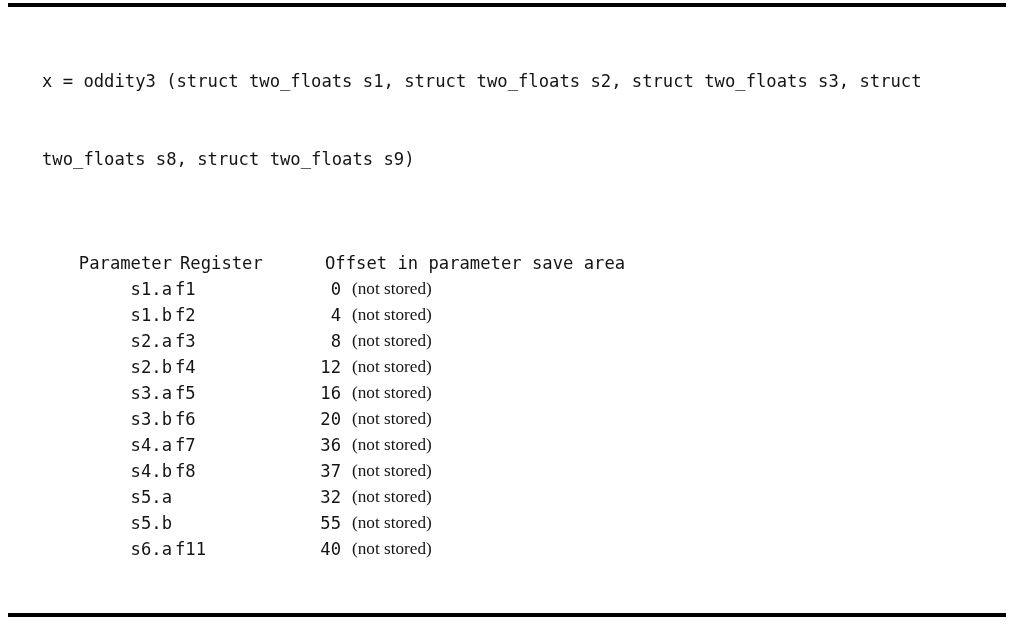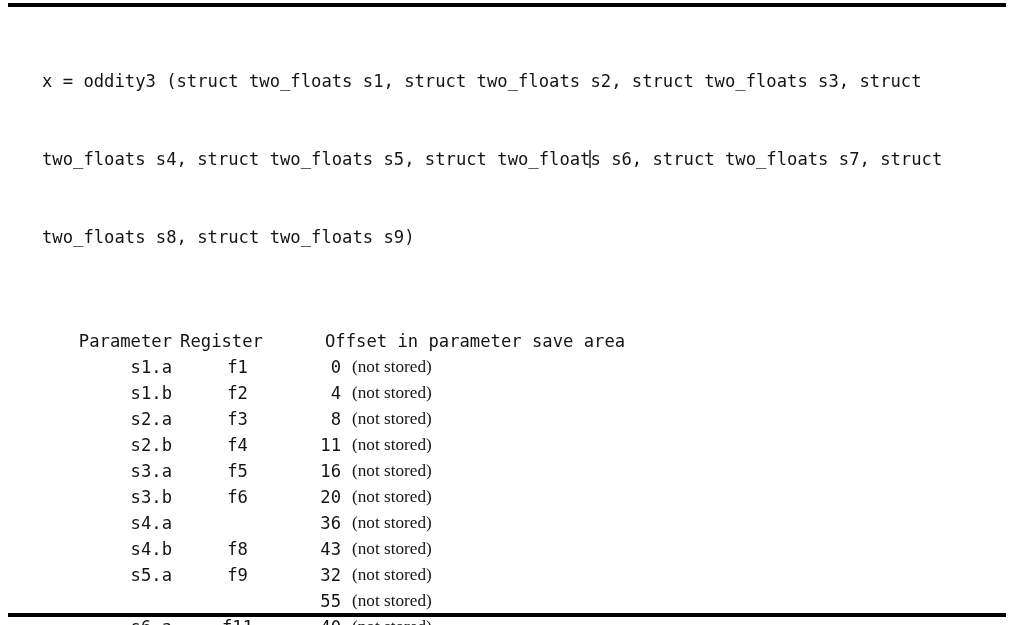--- a/index.html
+++ b/index.html
@@ -76,72 +76,71 @@
     left: 0;
     top: 0;
     width: 130px;
     text-align: right;
   }
   .col-reg {
     position: absolute;
     left: 133px;
     top: 0;
     width: 125px;
-    text-align: center;
+    text-align: left;
   }
   .col-off {
     position: absolute;
     left: 273px;
     top: 0;
     width: 26px;
     text-align: right;
   }
   .col-note {
     position: absolute;
     left: 310px;
     top: 0;
     text-align: left;
     white-space: pre;
     font-family: Liberation Serif, serif;
   }
-  .thead .col-reg { text-align: center; left: 117px; }
+  .thead .col-reg { text-align: left; left: 138px; }
   .thead .col-off { text-align: left; width: auto; left: 283px; }
 </style>
 </head>
 <body>
 
 <div class="figure">
 
   <div class="rule rule-top"></div>
 
   <div class="content">
 
     <div class="signature">
       <span class="line">x = oddity3 (struct two_floats s1, struct two_floats s2, struct two_floats s3, struct</span>
-      <span class="line"><span>two_floats s4, struct two_floats s5, struct two_float</span><span class="caret"></span><span>s s6, struct two_floats s7, struct</span></span>
       <span class="line">two_floats s8, struct two_floats s9)</span>
     </div>
 
     <div class="table">
       <div class="trow thead">
         <span class="col-param">Parameter</span>
         <span class="col-reg">Register</span>
         <span class="col-off">Offset in parameter save area</span>
       </div>
       <div id="table-body">
           <div class="trow"><span class="col-param">s1.a</span><span class="col-reg">f1</span><span class="col-off">0</span><span class="col-note">(not stored)</span></div>
           <div class="trow"><span class="col-param">s1.b</span><span class="col-reg">f2</span><span class="col-off">4</span><span class="col-note">(not stored)</span></div>
           <div class="trow"><span class="col-param">s2.a</span><span class="col-reg">f3</span><span class="col-off">8</span><span class="col-note">(not stored)</span></div>
-          <div class="trow"><span class="col-param">s2.b</span><span class="col-reg">f4</span><span class="col-off">11</span><span class="col-note">(not stored)</span></div>
+          <div class="trow"><span class="col-param">s2.b</span><span class="col-reg">f4</span><span class="col-off">12</span><span class="col-note">(not stored)</span></div>
           <div class="trow"><span class="col-param">s3.a</span><span class="col-reg">f5</span><span class="col-off">16</span><span class="col-note">(not stored)</span></div>
           <div class="trow"><span class="col-param">s3.b</span><span class="col-reg">f6</span><span class="col-off">20</span><span class="col-note">(not stored)</span></div>
-          <div class="trow"><span class="col-param">s4.a</span><span class="col-off">36</span><span class="col-note">(not stored)</span></div>
-          <div class="trow"><span class="col-param">s4.b</span><span class="col-reg">f8</span><span class="col-off">43</span><span class="col-note">(not stored)</span></div>
-          <div class="trow"><span class="col-param">s5.a</span><span class="col-reg">f9</span><span class="col-off">32</span><span class="col-note">(not stored)</span></div>
-          <div class="trow"><span class="col-off">55</span><span class="col-note">(not stored)</span></div>
+          <div class="trow"><span class="col-param">s4.a</span><span class="col-reg">f7</span><span class="col-off">36</span><span class="col-note">(not stored)</span></div>
+          <div class="trow"><span class="col-param">s4.b</span><span class="col-reg">f8</span><span class="col-off">37</span><span class="col-note">(not stored)</span></div>
+          <div class="trow"><span class="col-param">s5.a</span><span class="col-off">32</span><span class="col-note">(not stored)</span></div>
+          <div class="trow"><span class="col-param">s5.b</span><span class="col-off">55</span><span class="col-note">(not stored)</span></div>
           <div class="trow"><span class="col-param">s6.a</span><span class="col-reg">f11</span><span class="col-off">40</span><span class="col-note">(not stored)</span></div>
         </div>
     </div>
 
   </div>
 
   <div class="rule rule-bottom"></div>
 </div>
 
 </body></html>

